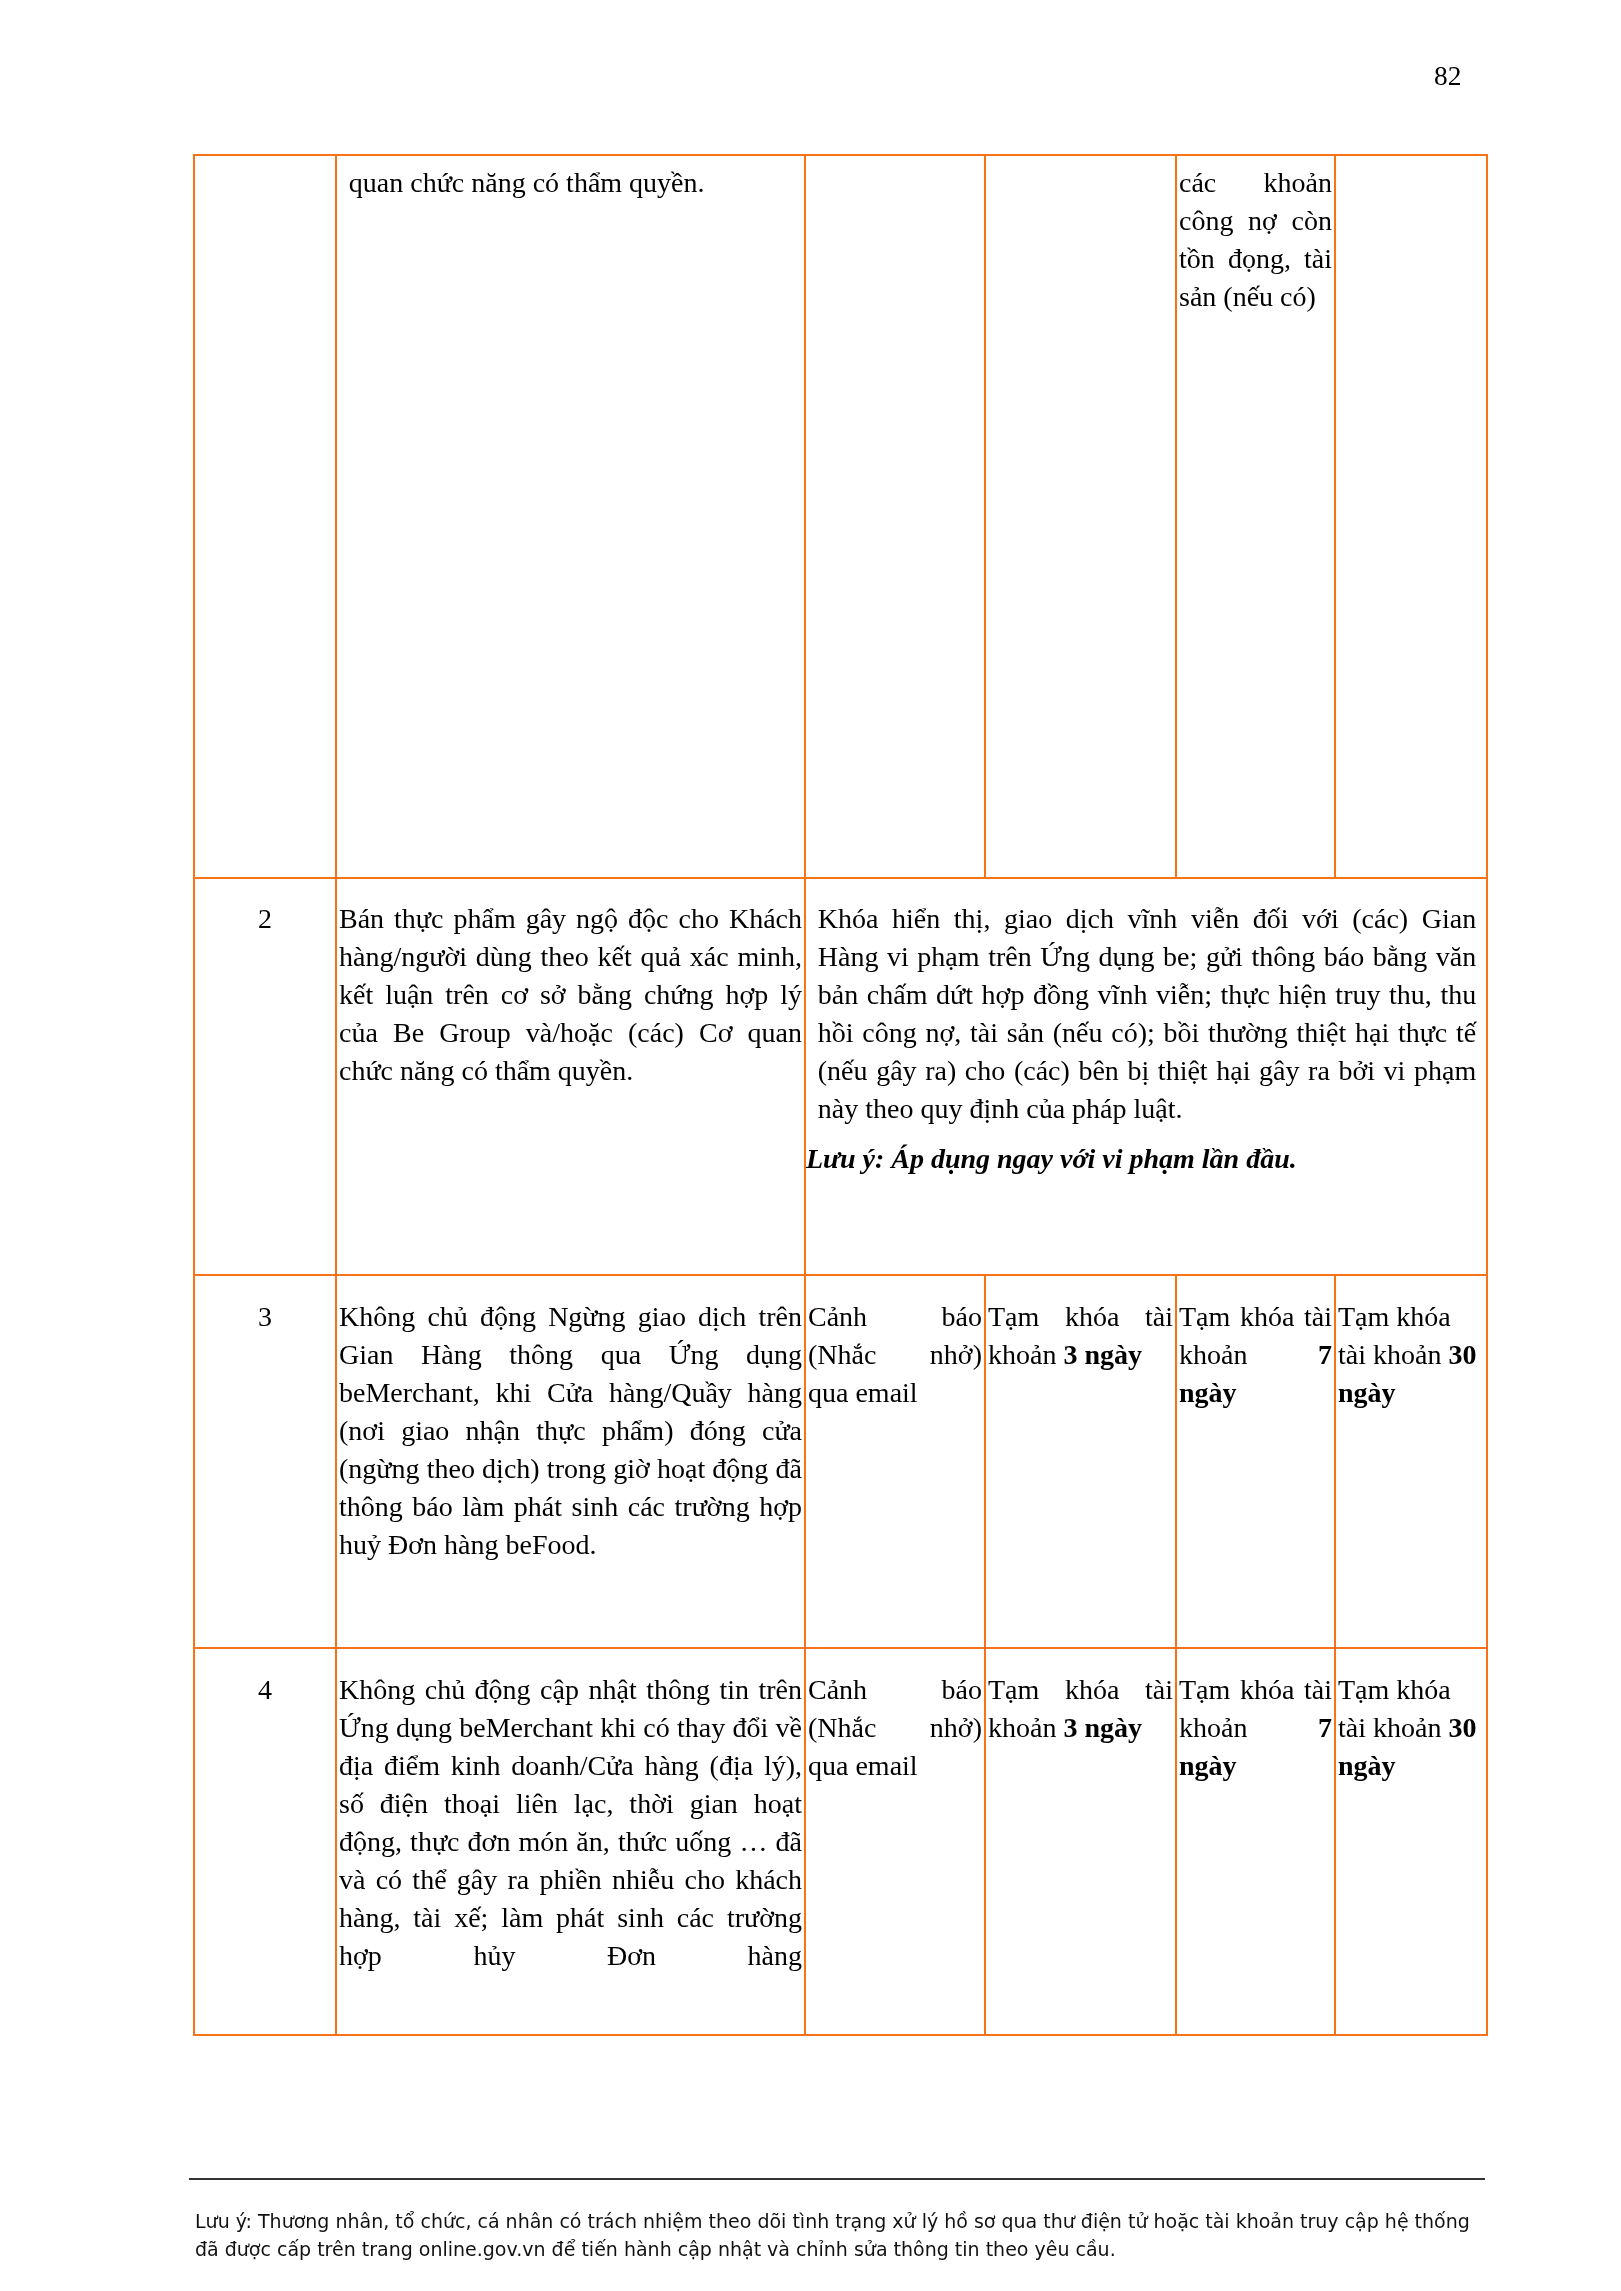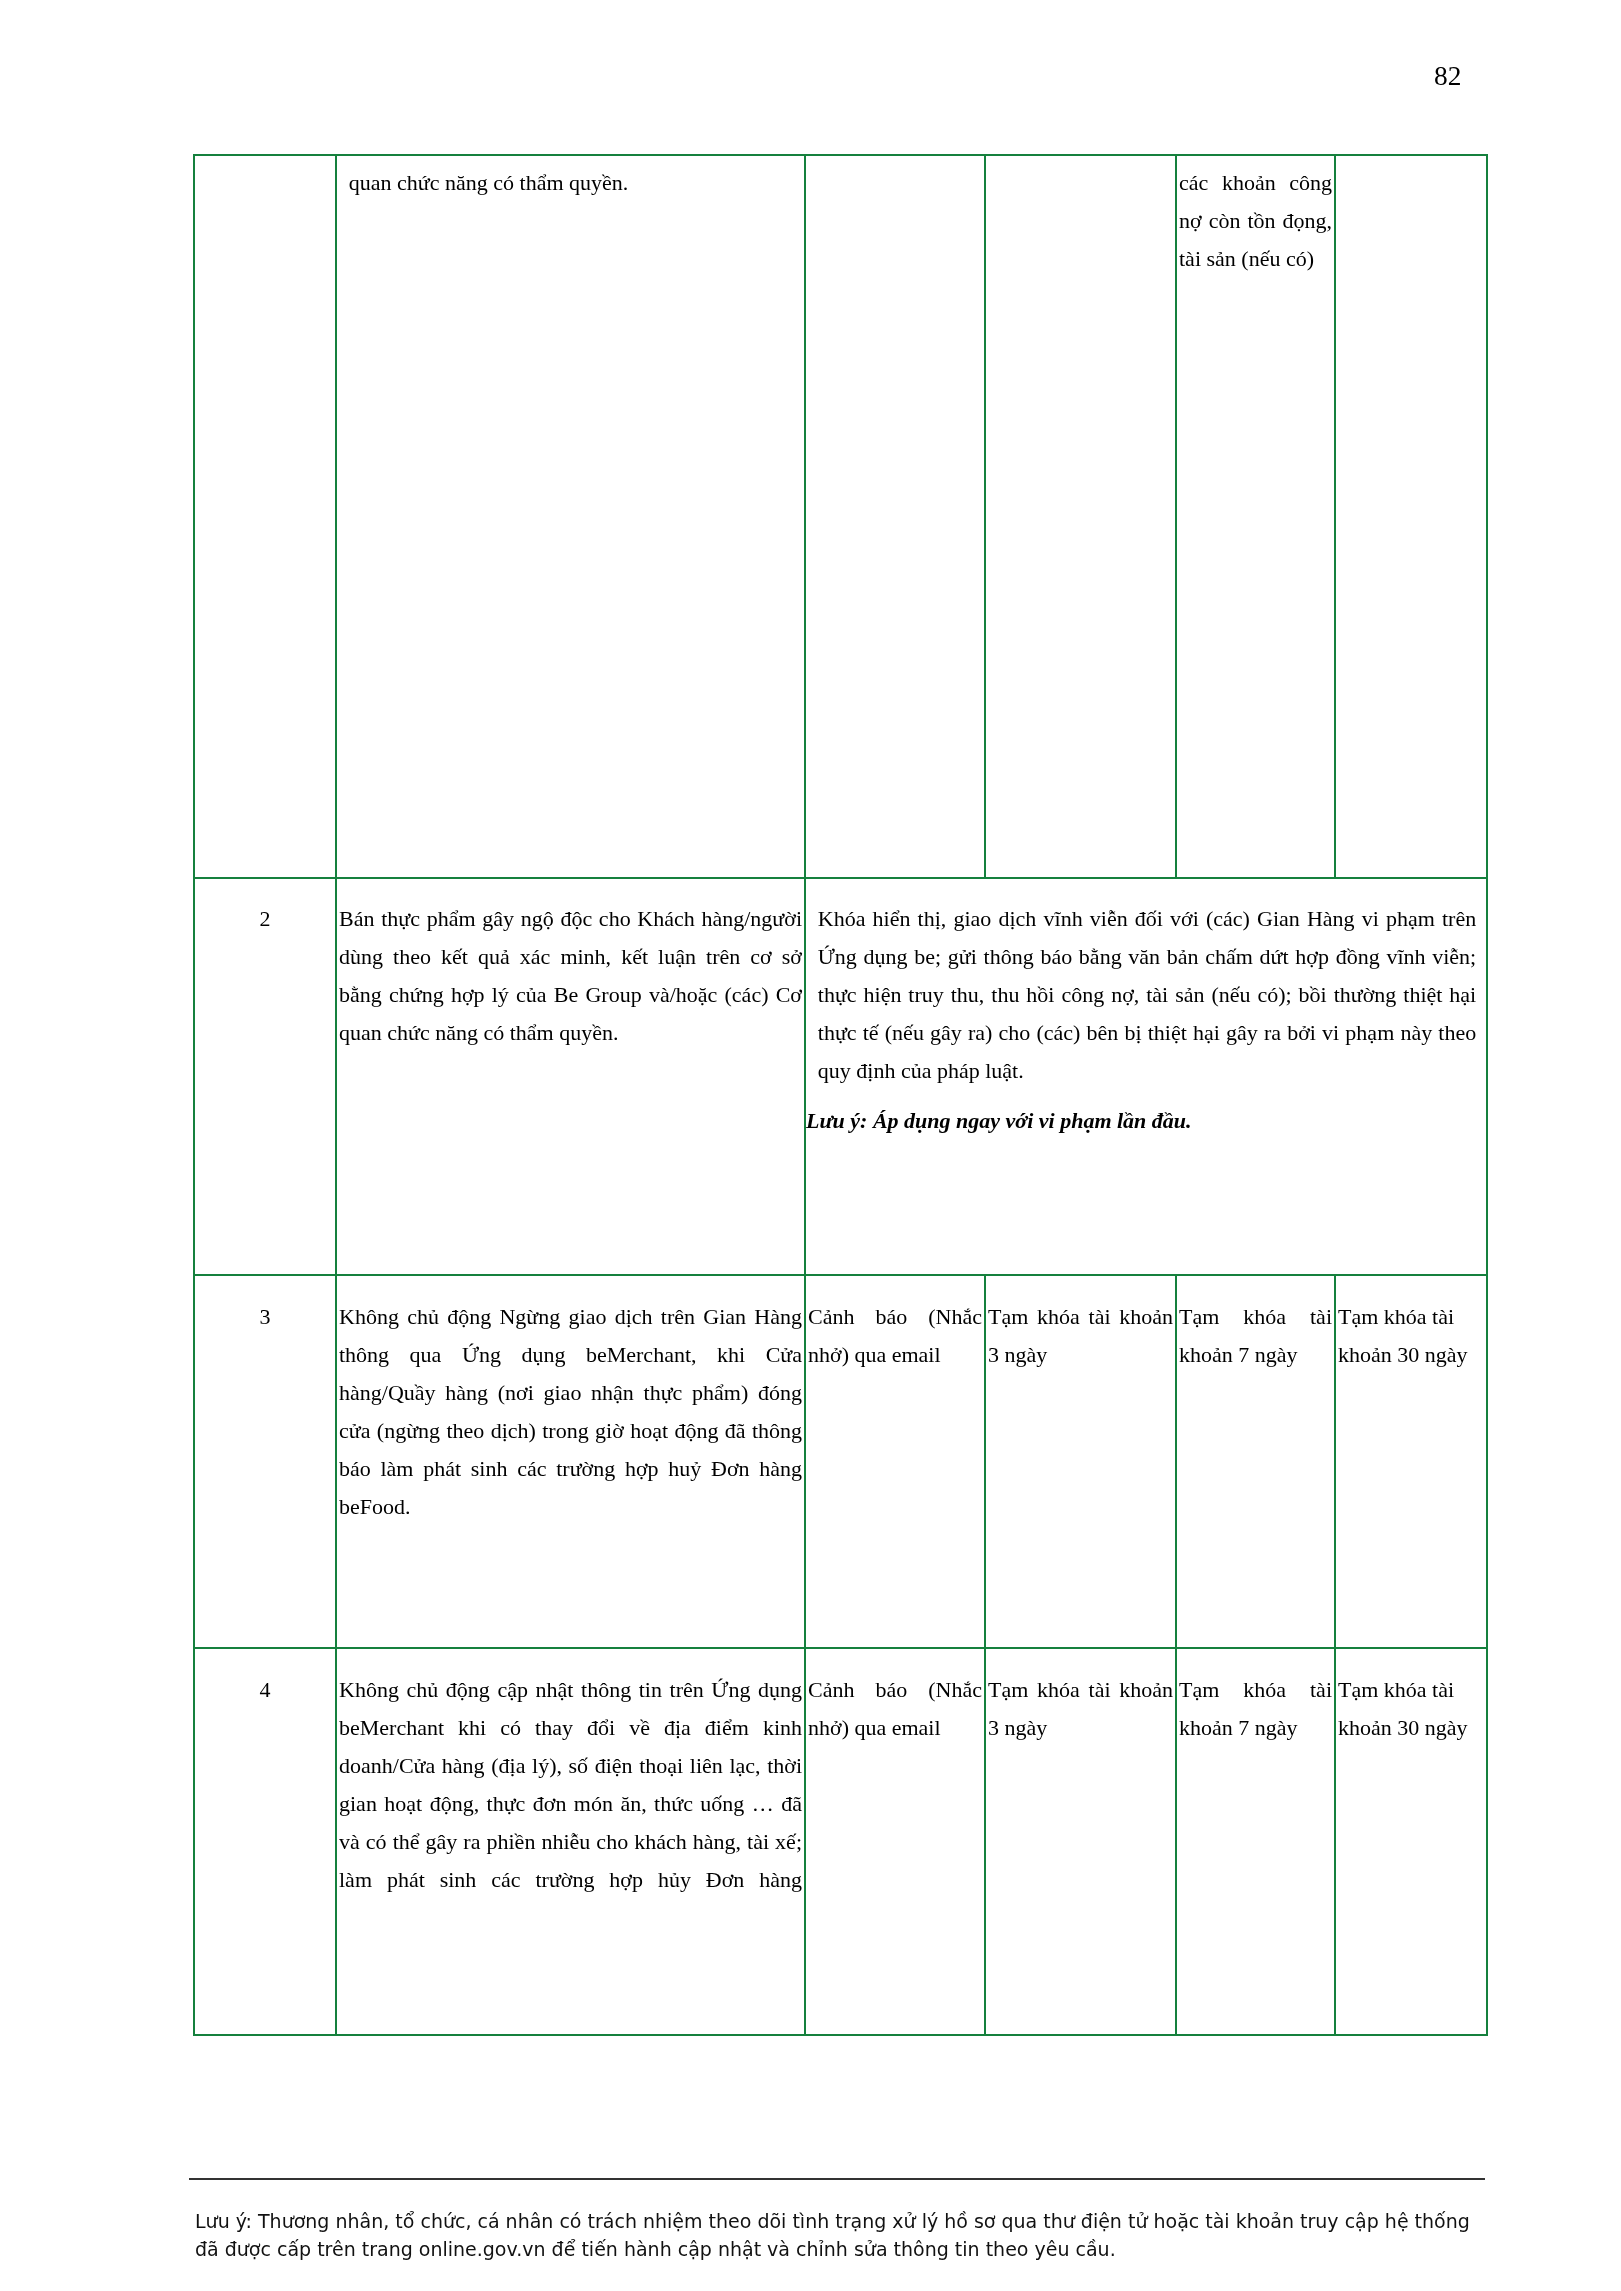--- a/index.html
+++ b/index.html
@@ -1,35 +1,35 @@
 <!DOCTYPE html>
 <html><head>
   <meta charset="utf-8">
   <style>
     html, body { margin: 0; padding: 0; background: #ffffff; }
     body { width: 1621px; height: 2292px; position: relative; overflow: hidden;
            font-family: "Liberation Serif", "DejaVu Serif", serif; color: #000; }
     .page-number { position: absolute; left: 1434px; top: 61px; font-size: 27.4px; }
     .tbl { position: absolute; left: 193px; top: 154px; width: 1294px; border-collapse: collapse; table-layout: fixed; }
-    .tbl td { border: 2px solid #15803d; vertical-align: top; padding: 0; font-size: 22px; line-height: 38px; }
+    .tbl td { border: 2px solid #f97316; vertical-align: top; padding: 0; font-size: 28px; line-height: 38px; }
     .c1 { width: 142px; } .c2 { width: 469px; } .c3 { width: 180px; }
     .c4 { width: 191px; } .c5 { width: 159px; } .c6 { width: 152px; }
     .num { text-align: center; padding-top: 21.6px !important; }
     .just { text-align: justify; text-align-last: left; }
     .cell-pad { padding: 7.8px 2px 0 2px !important; }
     .cell-pad-r2 { padding: 21.6px 9.8px 0 11.8px !important; }
     .cell-pad-r { padding: 21.6px 2px 0 2px !important; }
     .row1 td { height: 713px; }
     .row2 td { height: 374px; }
     .rowB td { height: 123px; }
     .row3 td { height: 349px; }
     .row4 td { height: 363px; }
     .note-line { font-weight: bold; font-style: italic; margin-top: 11.8px; margin-left: -11.8px; }
     .section-b { font-weight: bold; padding: 29px 0 0 2px !important; text-align: justify; text-align-last: left; word-spacing: 5.9px; }
-    b { font-weight: normal; }
+    b { font-weight: bold; }
     .footer-rule { position: absolute; left: 189px; top: 2178px; width: 1296px; height: 2px; background: #333; }
     .footer-note { position: absolute; left: 195px; top: 2189px; width: 1294px; font-family: "DejaVu Sans", sans-serif;
                    font-size: 19px; line-height: 28px; color: #111; margin-top: 18px; }
   </style>
 </head>
 <body>
 
 <div class="page-number">82</div>
 
 <table class="tbl">

